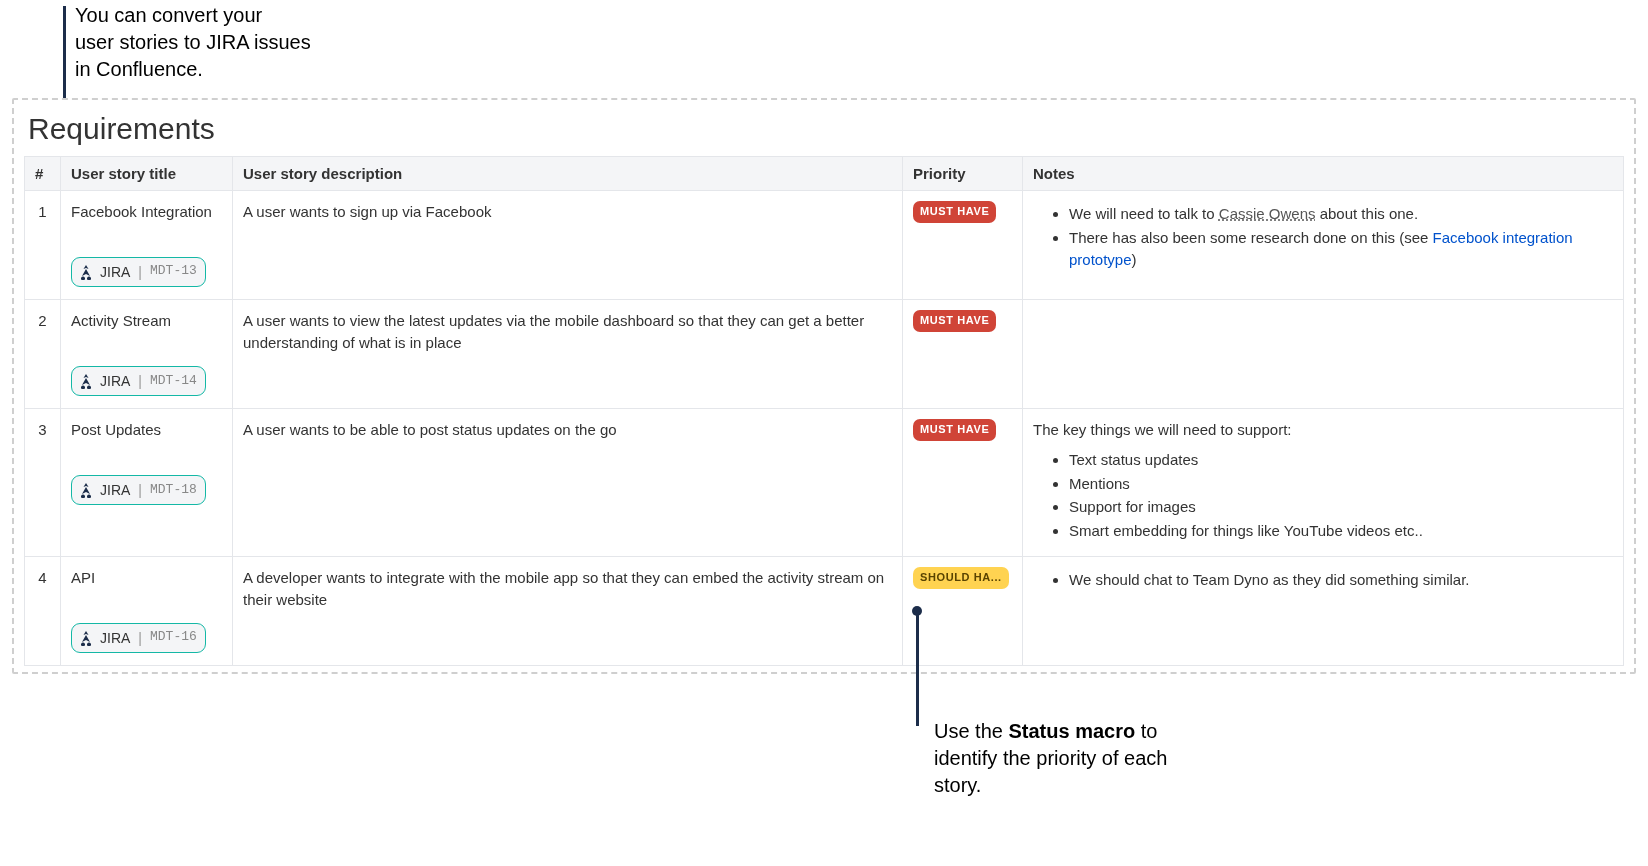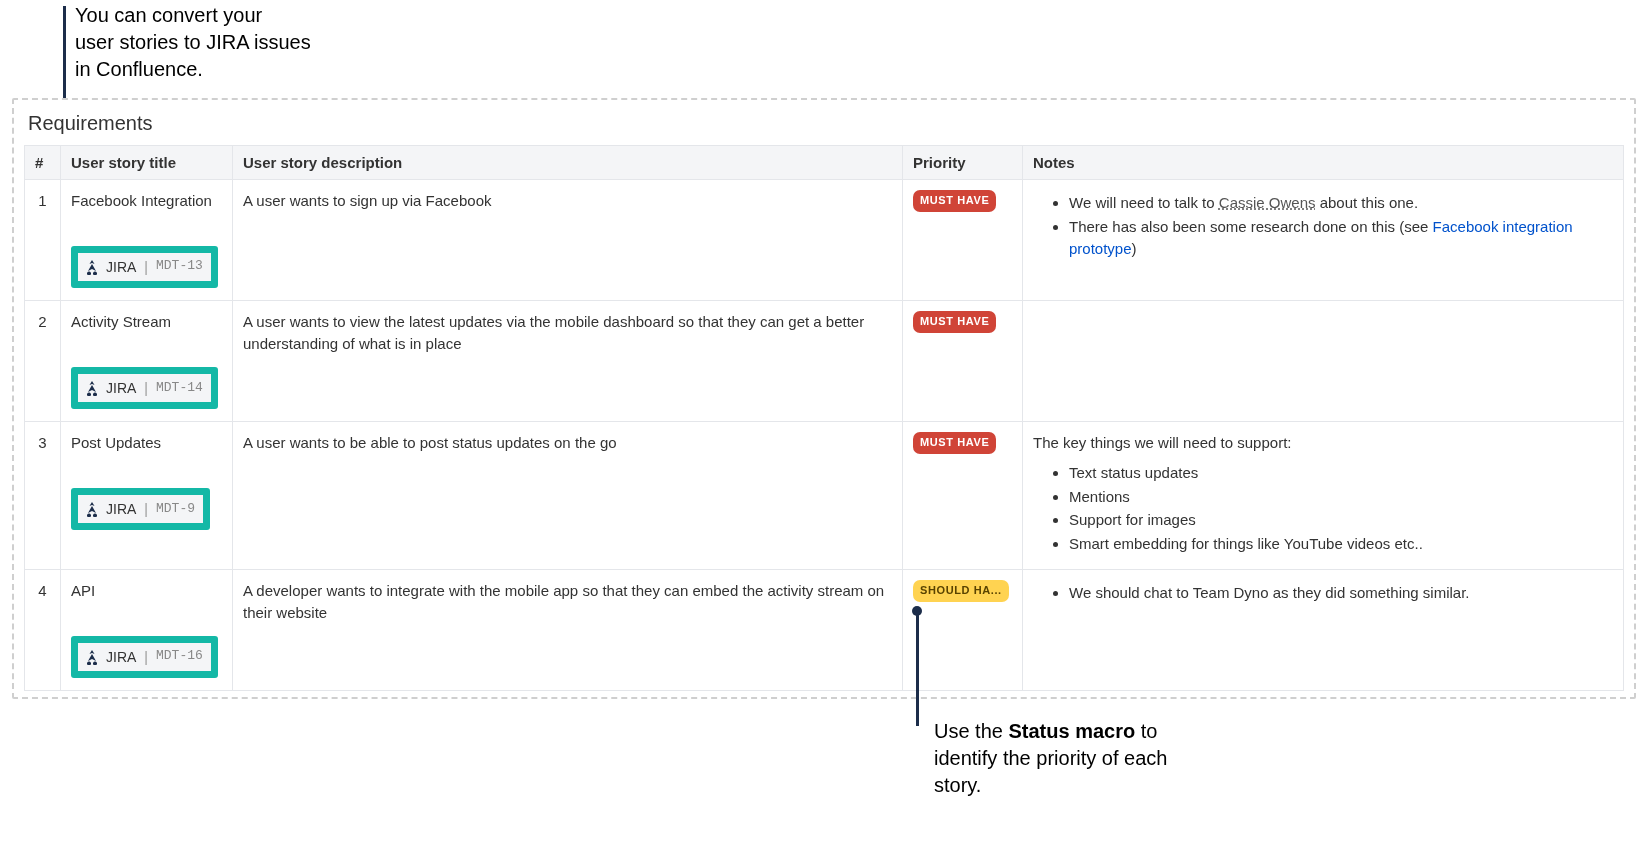--- a/index.html
+++ b/index.html
@@ -40,21 +40,21 @@
     left: 12px;
     top: 98px;
     width: 1624px;
     border: 2px dashed #cfcfcf;
     border-radius: 2px;
     padding: 8px 10px 6px 10px;
     box-sizing: border-box;
     background: #fff;
   }
   .panel-title {
-    font-size: 20px;
+    font-size: 30px;
     color: #333;
     margin: 4px 0 10px 4px;
     font-weight: 400;
   }
   table.req {
     width: 100%;
     border-collapse: collapse;
     table-layout: fixed;
   }
   table.req col.c-num { width: 36px; }
@@ -77,23 +77,23 @@
     vertical-align: top;
     font-size: 15px;
     color: #333;
     line-height: 1.45;
   }
   td.num { text-align: center; color:#333; }
   .story-title { margin-bottom: 34px; }
   .jira-badge {
     display: inline-flex;
     align-items: center;
-    border: 7px solid #14b8a6;
+    border: 1px solid #14b8a6;
     background: #f4f5f7;
-    border-radius: 3px;
+    border-radius: 9px;
     padding: 4px 8px 4px 6px;
     font-size: 14px;
     color: #333;
     gap: 6px;
   }
   .jira-badge .jira-icon {
     width: 16px;
     height: 16px;
     display: inline-block;
   }
@@ -215,21 +215,21 @@
           <td>
             <div class="story-title">Post Updates</div>
             <span class="jira-badge">
               <span class="jira-icon">
                 <svg viewBox="0 0 16 16">
                     <path fill="#1c2d4a" d="M8 1 L10.5 5 L8 4 L5.5 5 Z M8 5 L12 12 L8 10 L4 12 Z M5 12.6 A2 2 0 1 0 5.01 12.6 M11 12.6 A2 2 0 1 0 11.01 12.6"></path>
                   </svg>
               </span>
               <span>JIRA</span>
               <span class="sep">|</span>
-              <span class="key">MDT-9</span>
+              <span class="key">MDT-18</span>
             </span>
           </td>
           <td>A user wants to be able to post status updates on the go</td>
           <td>
             <span class="prio-badge prio-red">MUST HAVE</span>
           </td>
           <td>
             <div class="notes-plain">The key things we will need to support:</div>
             <ul class="notes-list">
               <li>Text status updates</li>

